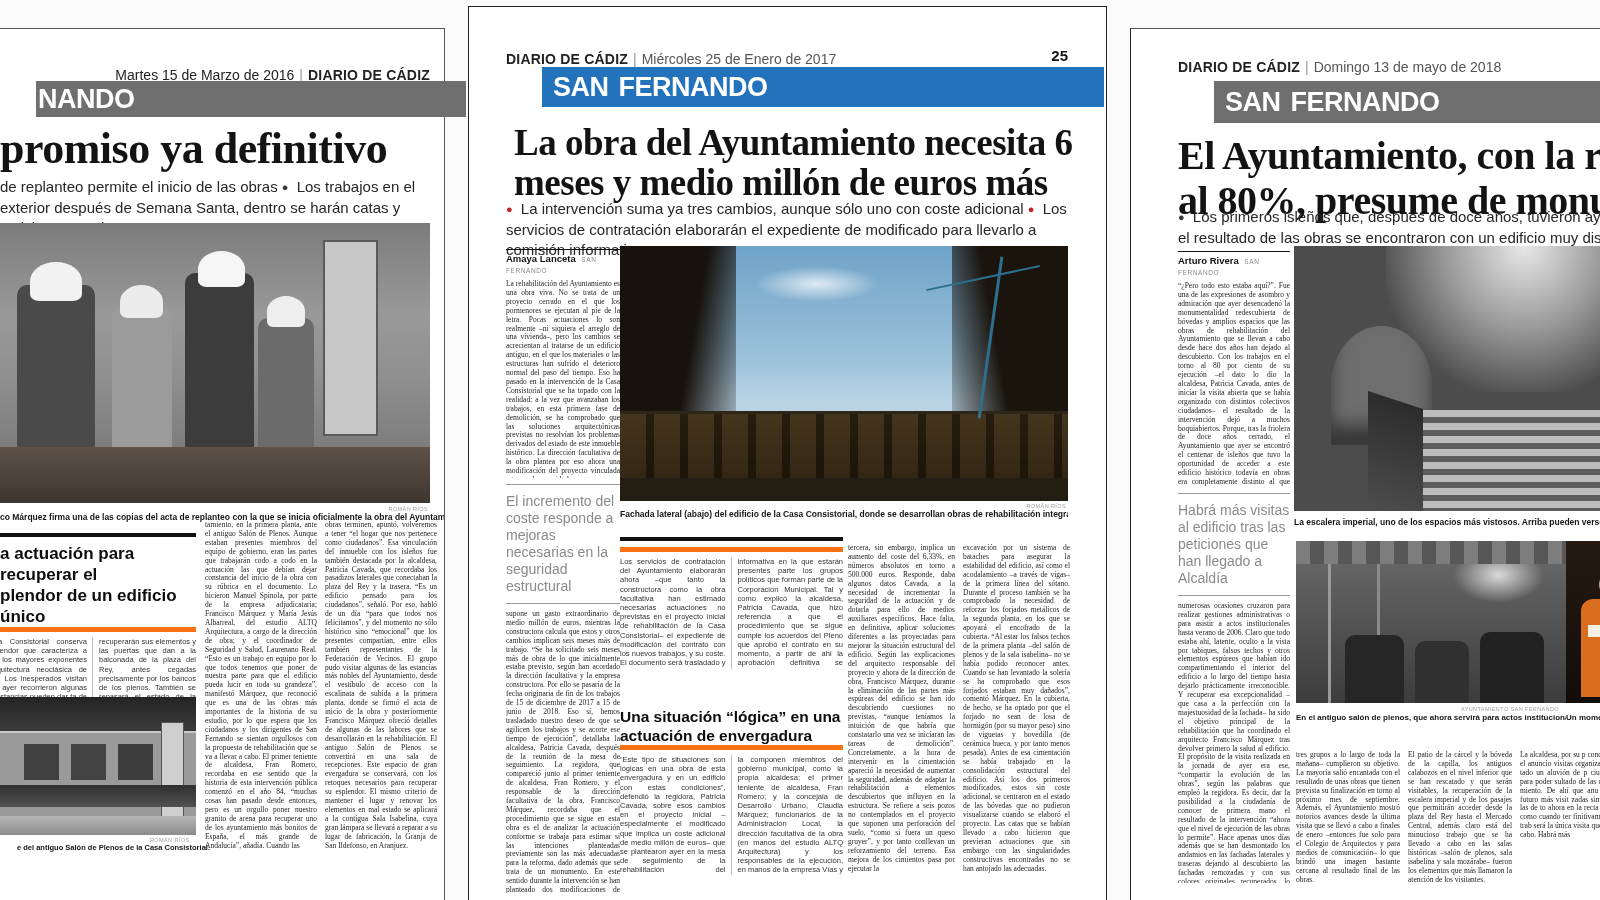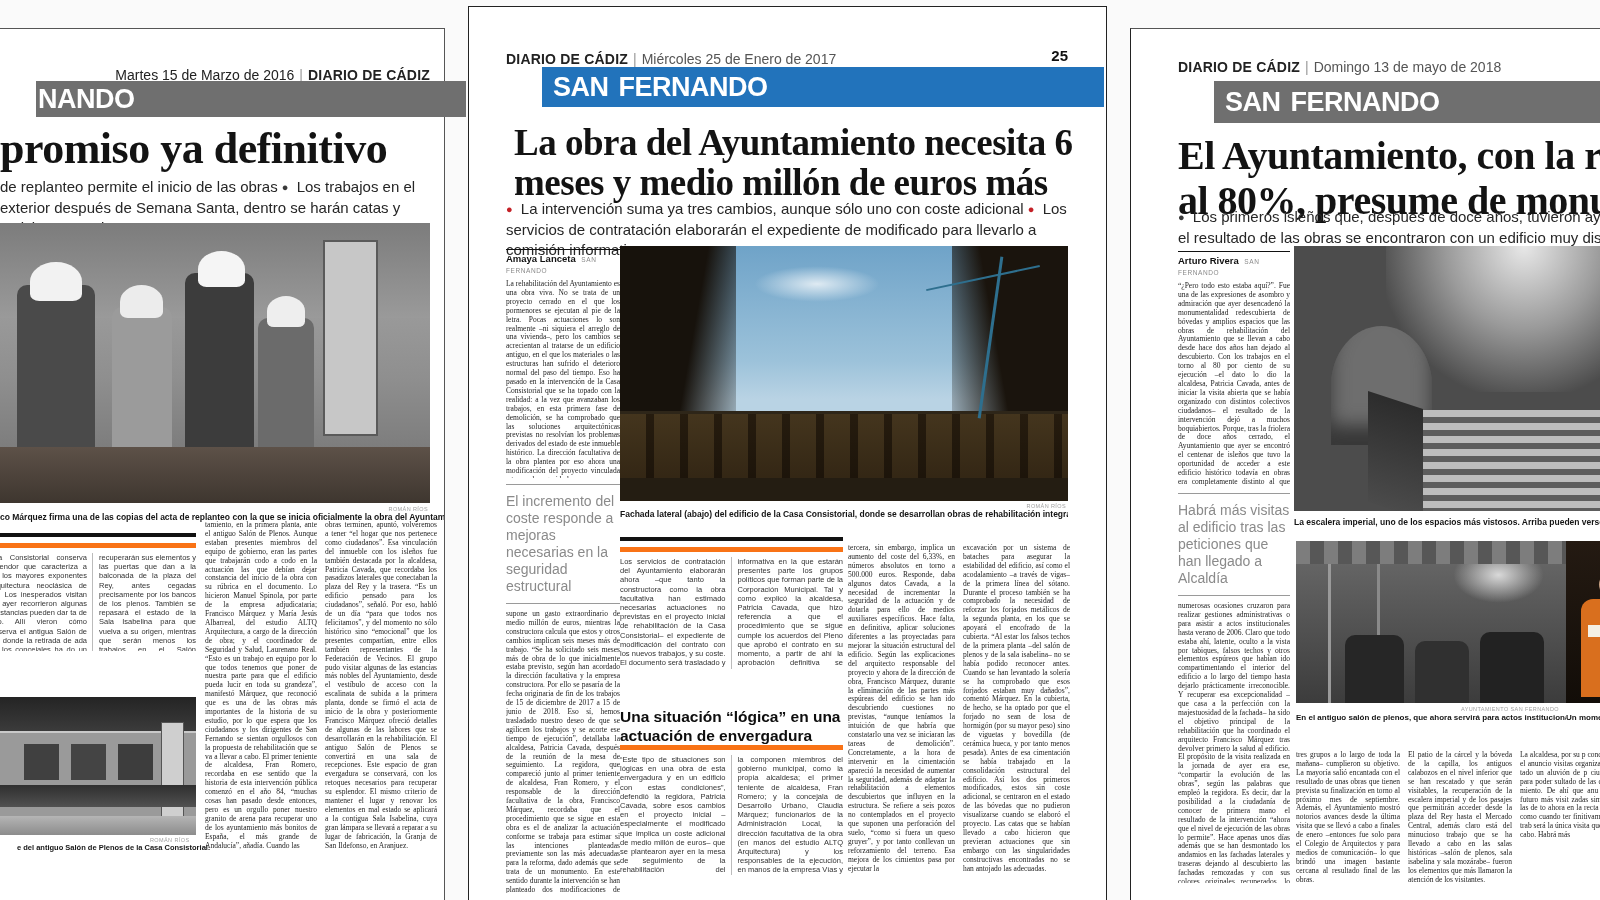--- a/index.html
+++ b/index.html
@@ -77,20 +77,22 @@
       <div style="left:46%;top:10%;width:11%;height:13%;background:#f5f5f5;border-radius:50% 50% 18% 18%;"></div>
       <div style="left:60%;top:34%;width:13%;height:58%;background:#6b6b6b;border-radius:10px 10px 0 0;"></div>
       <div style="left:62%;top:26%;width:9%;height:11%;background:#eeeeee;border-radius:50% 50% 18% 18%;"></div>
       <div style="left:0;bottom:0;width:100%;height:20%;background:linear-gradient(180deg,#5d5148,#3e362f);"></div>
     </div>
     <div class="credit" style="top:477px;right:16px;">ROMÁN RÍOS</div>
     <div class="caption" style="left:0;top:483px;width:444px;">co Márquez firma una de las copias del acta de replanteo con la que se inicia oficialmente la obra del Ayuntamiento, ayer en el edificio.</div>
 
     <div class="sbox" style="left:0;top:504px;width:196px;">
       <div class="toprule"></div>
+      <div class="btitle" style="font-size:17px;line-height:21px;">a actuación para recuperar el</div>
+      <div class="btitle" style="font-size:17px;line-height:21px;">plendor de un edificio único</div>
       <div class="cols" style="height:108px;overflow:hidden;">
         <div class="c1 sanst" style="margin-left:-10px;">asa Consistorial conserva splendor que caracteriza a de los mayores exponentes arquitectura neoclásica de ña. Los inesperados visitan ue ayer recorrieron algunas s estancias pueden dar ta de ello. Allí vieron cómo onserva el antigua Salón de os, donde la retirada de ada de los concejales ha do un espacio diáfano. Se</div>
         <div class="c2 sanst">recuperarán sus elementos y las puertas que dan a la balconada de la plaza del Rey, antes cegadas precisamente por los bancos de los plenos. También se repasará el estado de la Sala Isabelina para que vuelva a su origen, mientras que serán menos los trabajos en el Salón Mozárabe. “Se encuentra en el mejor estado de los tres”, reconocía el arquitecto Francisco Márquez.</div>
       </div>
     </div>
 
     <div class="ph" style="left:0;top:668px;width:196px;height:138px;background:#9a9a9a;">
       <div style="left:0;top:0;width:100%;height:26%;background:linear-gradient(180deg,#242424,#3b3b3b);border-bottom:2px solid #c9c9c9;"></div>
       <div style="left:12%;top:34%;width:18%;height:26%;background:#404040;"></div>
       <div style="left:36%;top:34%;width:18%;height:26%;background:#444444;"></div>

